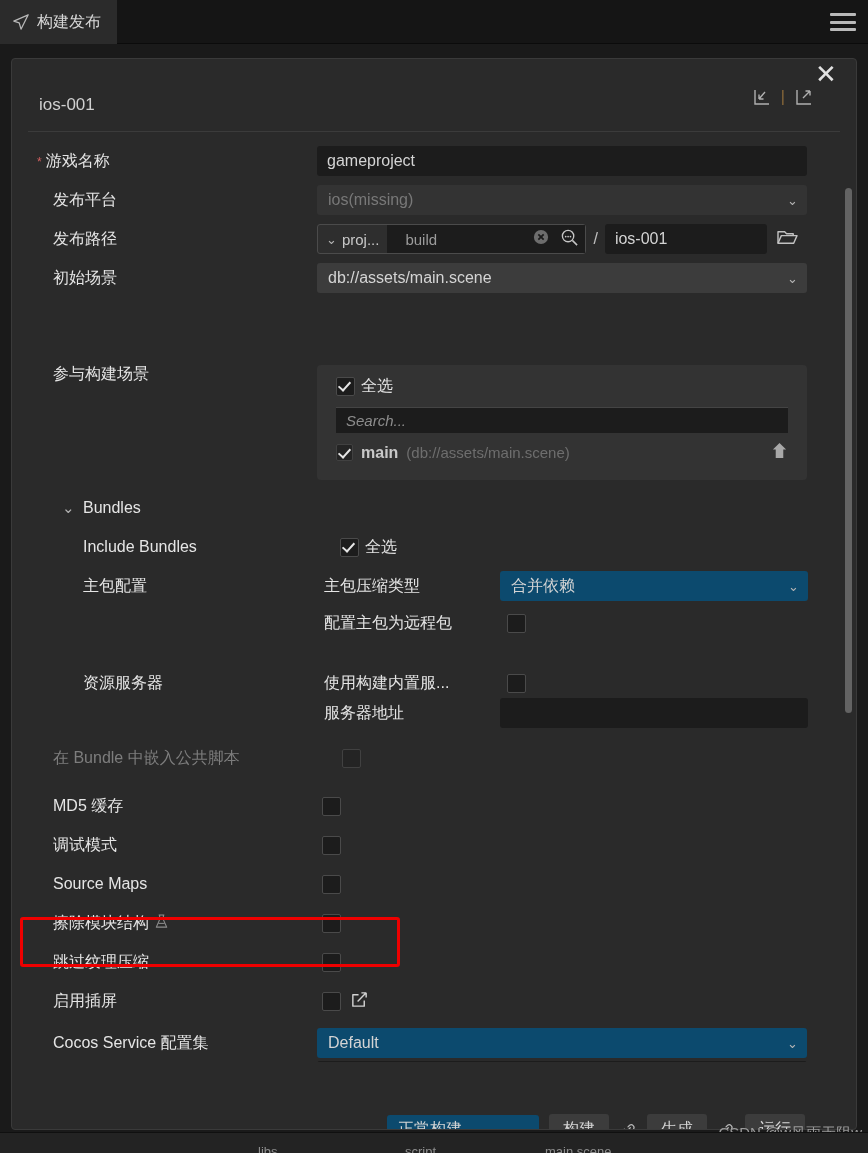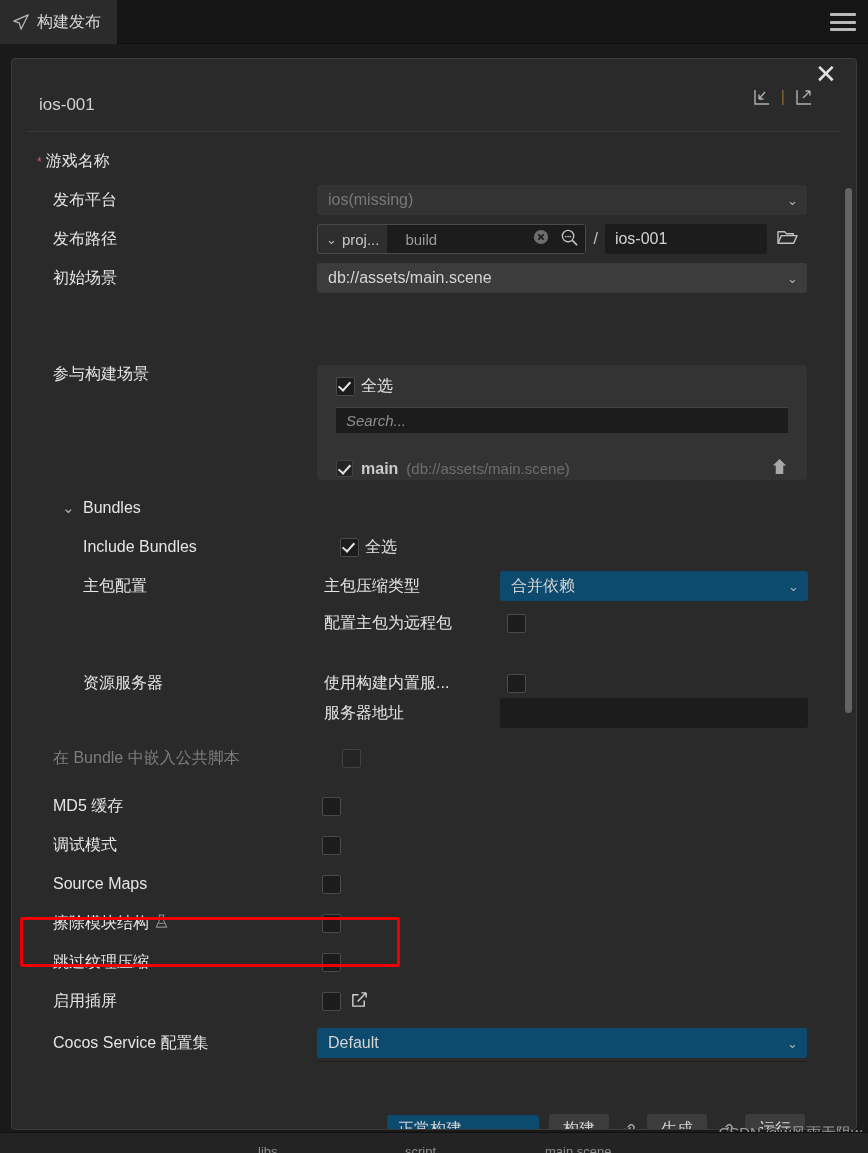--- a/index.html
+++ b/index.html
@@ -177,20 +177,21 @@
 
     <div class="body">
 
       <div class="scroll-track"></div>
 
       <div class="row" style="top:13px;height:32px;">
         <div style="position:absolute;left:25px;display:flex;align-items:baseline;">
           <span class="req">*</span>
           <span class="lbl">游戏名称</span>
         </div>
+        <div class="field" style="position:absolute;left:305px;width:490px;">gameproject</div>
       </div>
 
       <div class="row" style="top:52px;height:32px;">
         <span class="lbl" style="position:absolute;left:41px;">发布平台</span>
         <div class="select disabled" style="position:absolute;left:305px;width:490px;">
           <span>ios(missing)</span>
           <span class="chev">⌄</span>
         </div>
       </div>
 
@@ -240,21 +241,21 @@
         </div>
       </div>
 
       <span class="lbl" style="position:absolute;left:41px;top:232px;">参与构建场景</span>
       <div class="scenes-box" style="top:233px;">
         <div style="position:absolute;left:19px;top:11px;display:flex;align-items:center;gap:6px;">
           <span class="cb big checked"></span>
           <span class="lbl">全选</span>
         </div>
         <div class="search-input">Search...</div>
-        <div style="position:absolute;left:19px;top:76px;width:452px;display:flex;align-items:center;gap:8px;margin-top:16px;">
+        <div style="position:absolute;left:19px;top:76px;width:452px;display:flex;align-items:center;gap:8px;">
           <span class="cb checked dimbox"></span>
           <span style="font-size:16px;color:#c9c9c9;font-weight:bold;">main</span>
           <span style="font-size:15px;color:#6e6e6e;">(db://assets/main.scene)</span>
           <span style="margin-left:auto;">
             <svg viewBox="0 0 18 20" width="17" height="19">
                 <path d="M9 2 L16 9 H13 V18 H5 V9 H2 Z" fill="#a8a8a8"></path>
               </svg>
           </span>
         </div>
       </div>

